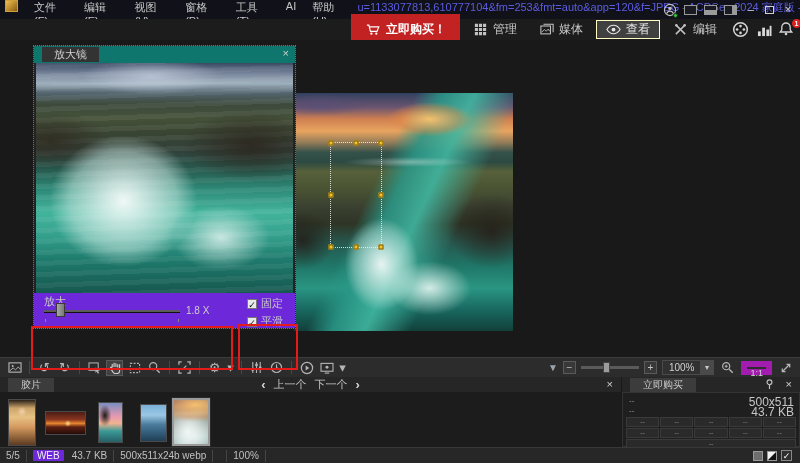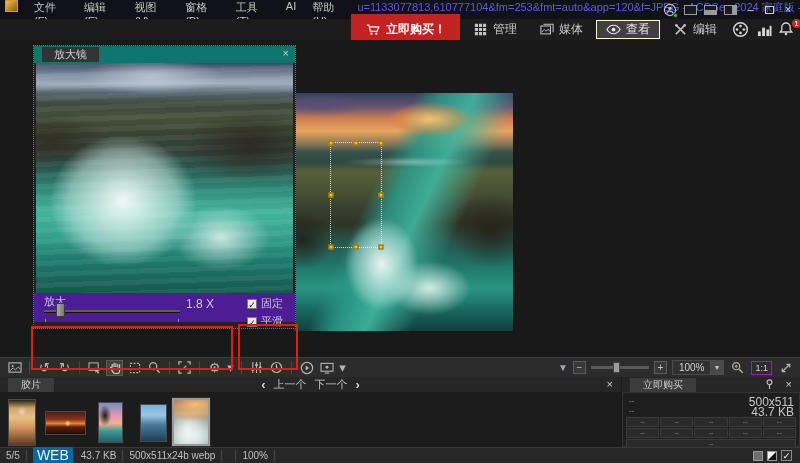--- a/index.html
+++ b/index.html
@@ -63,26 +63,26 @@
   .mag-art {
     background:
       radial-gradient(ellipse 100px 26px at 45% 6%, rgba(198,208,224,.75), transparent 70%),
       radial-gradient(ellipse 90px 80px at 34% 60%, rgba(250,253,252,.95), rgba(208,236,230,.5) 60%, transparent 82%),
       radial-gradient(ellipse 70px 46px at 72% 76%, rgba(235,248,245,.8), transparent 70%),
       radial-gradient(ellipse 110px 56px at 84% 36%, rgba(44,39,31,.92), transparent 64%),
       radial-gradient(ellipse 95px 48px at 6% 34%, rgba(48,43,33,.88), transparent 60%),
       repeating-linear-gradient(178deg, rgba(255,255,255,.06) 0 5px, transparent 5px 11px),
       linear-gradient(180deg,#3b4a63 0%,#7d8aa0 5%,#9fb0bd 9%,#54656f 13%,#3d4a3c 18%,#45523a 24%,#3a4532 30%,#31413a 38%,#27594e 46%,#2e8a78 55%,#43b49c 65%,#35a18d 75%,#1f7c6e 85%,#16574f 100%);
   }
-  .mag-controls { position:absolute; left:0; top:247px; width:100%; height:29px; background:#4c1d95; }
+  .mag-controls { position:absolute; left:0; top:247px; width:100%; height:35px; background:#6d28d9; }
   .mag-zoom-label { position:absolute; left:10px; top:1px; font-size:11px; color:#c9c9c9; }
   .mag-track { position:absolute; left:10px; top:17px; width:136px; height:3px; background:#5c5c5c; border-bottom:1px solid #111; }
   .mag-thumb { position:absolute; left:22px; top:10px; width:9px; height:14px; background:linear-gradient(90deg,#a8a8a8,#787878); border:1px solid #3a3a3a; }
   .mag-tick { position:absolute; top:26px; width:1px; height:3px; background:#8a8a8a; }
-  .mag-value { position:absolute; left:152px; top:4px; font-size:12px; color:#cdcdcd; }
+  .mag-value { position:absolute; left:152px; top:12px; font-size:10px; color:#cdcdcd; }
   .checkrow { position:absolute; left:213px; display:flex; align-items:center; gap:4px; }
   .checkbox { width:10px; height:10px; background:#e9e9e9; border:1px solid #777; color:#151515; font-size:9px; line-height:10px; text-align:center; font-weight:bold; }
   .checklabel { font-size:11px; color:#cacaca; }
 
   .red-rect { position:absolute; border:2px solid #e51a1a; z-index:30; pointer-events:none; }
   .red1 { left:31px; top:286px; width:202px; height:44px; }
   .red2 { left:238px; top:284px; width:60px; height:46px; }
 
   
   .viewtoolbar { position:absolute; left:0; top:357px; width:800px; height:20px; background:#2c2c2c; border-top:1px solid #3c3c3c; display:flex; align-items:center; padding:0 6px; gap:3px; }
@@ -90,21 +90,21 @@
   .tico.active { background:#414141; border:1px solid #5a5a5a; }
   .tsep { width:1px; height:13px; background:#474747; margin:0 3px; }
   .vt-right { margin-left:auto; display:flex; align-items:center; gap:5px; }
   .tri { color:#9aa4ae; font-size:10px; }
   .pm-btn { width:13px; height:13px; border:1px solid #5a5a5a; background:#383838; color:#c4c4c4; font-size:10px; line-height:11px; text-align:center; }
   .z-track { position:relative; width:58px; height:3px; background:#5a5a5a; }
   .z-thumb { position:absolute; left:22px; top:-4px; width:7px; height:11px; background:#9c9c9c; border:1px solid #444; }
   .pct-box { display:flex; align-items:center; height:15px; border:1px solid #4a4a4a; background:#313131; }
   .pct-box .pct { padding:0 6px; font-size:10px; color:#d0d0d0; }
   .pct-box .dd { width:13px; height:13px; background:#4a4a4a; color:#c9c9c9; font-size:8px; text-align:center; line-height:13px; }
-  .ratio-box { height:14px; border:1px solid #a21caf; padding:0 3px; font-size:9px; color:#d5d5d5; line-height:12px; }
+  .ratio-box { height:14px; border:6px solid #a21caf; padding:0 3px; font-size:9px; color:#d5d5d5; line-height:12px; }
 
   
   .strip-header { position:absolute; left:0; top:377px; width:621px; height:15px; background:#262626; }
   .info-header { position:absolute; left:622px; top:377px; width:178px; height:15px; background:#262626; }
   .panel-tab { position:absolute; left:8px; top:1px; height:14px; line-height:14px; background:#3c3c3c; padding:0 13px; font-size:10px; color:#cdcdcd; }
   .strip-nav { position:absolute; left:0; right:0; top:0; height:15px; display:flex; align-items:center; justify-content:center; gap:8px; font-size:11px; color:#c2c2c2; }
   .chev { font-size:13px; font-weight:bold; color:#d8d8d8; line-height:13px; }
   .hdr-close { position:absolute; right:8px; top:1px; font-size:11px; color:#cfcfcf; line-height:13px; }
   .pin-ico { position:absolute; right:26px; top:2px; }
 
@@ -123,21 +123,21 @@
   .i-dash { position:absolute; left:3px; font-size:8px; color:#9a9a9a; }
   .i-val { position:absolute; right:2px; font-size:12px; color:#c6c6c6; }
   .info-grid { display:grid; grid-template-columns:repeat(5,1fr); gap:1px; margin-top:2px; }
   .info-cell { height:10px; background:#2a2a2a; border:1px solid #3a3a3a; font-size:7px; color:#8c8c8c; text-align:center; line-height:8px; }
   .info-wide { margin-top:1px; height:9px; background:#2a2a2a; border:1px solid #3a3a3a; font-size:7px; color:#8c8c8c; text-align:center; line-height:7px; }
 
   
   .statusbar { position:absolute; left:0; top:447px; width:800px; height:16px; background:#272727; border-top:1px solid #383838; display:flex; align-items:center; font-size:10px; color:#c0c0c0; }
   .sb-cell { padding:0 6px; border-right:1px solid #454545; height:12px; line-height:12px; white-space:nowrap; }
   .sb-cell:first-child { border-left:none; }
-  .web-badge { background:#0369a1; color:#efefef; font-size:14px; padding:0 4px; height:11px; line-height:11px; border-radius:1px; }
+  .web-badge { background:#6d28d9; color:#efefef; font-size:10px; padding:0 4px; height:11px; line-height:11px; border-radius:1px; }
   .sb-right { margin-left:auto; display:flex; align-items:center; gap:4px; padding-right:8px; }
   .sq-gray { width:10px; height:10px; background:#6e6e6e; border:1px solid #999; }
   .sq-diag { width:10px; height:10px; border:1px solid #999; background:linear-gradient(135deg,#f2f2f2 0 48%, #111 52% 100%); }
   .sq-check { width:11px; height:11px; background:#2e2e2e; border:1px solid #888; color:#fff; font-size:9px; line-height:10px; text-align:center; font-weight:bold; }
 
   svg { display:block; }
 </style>
 </head>
 <body>
 

